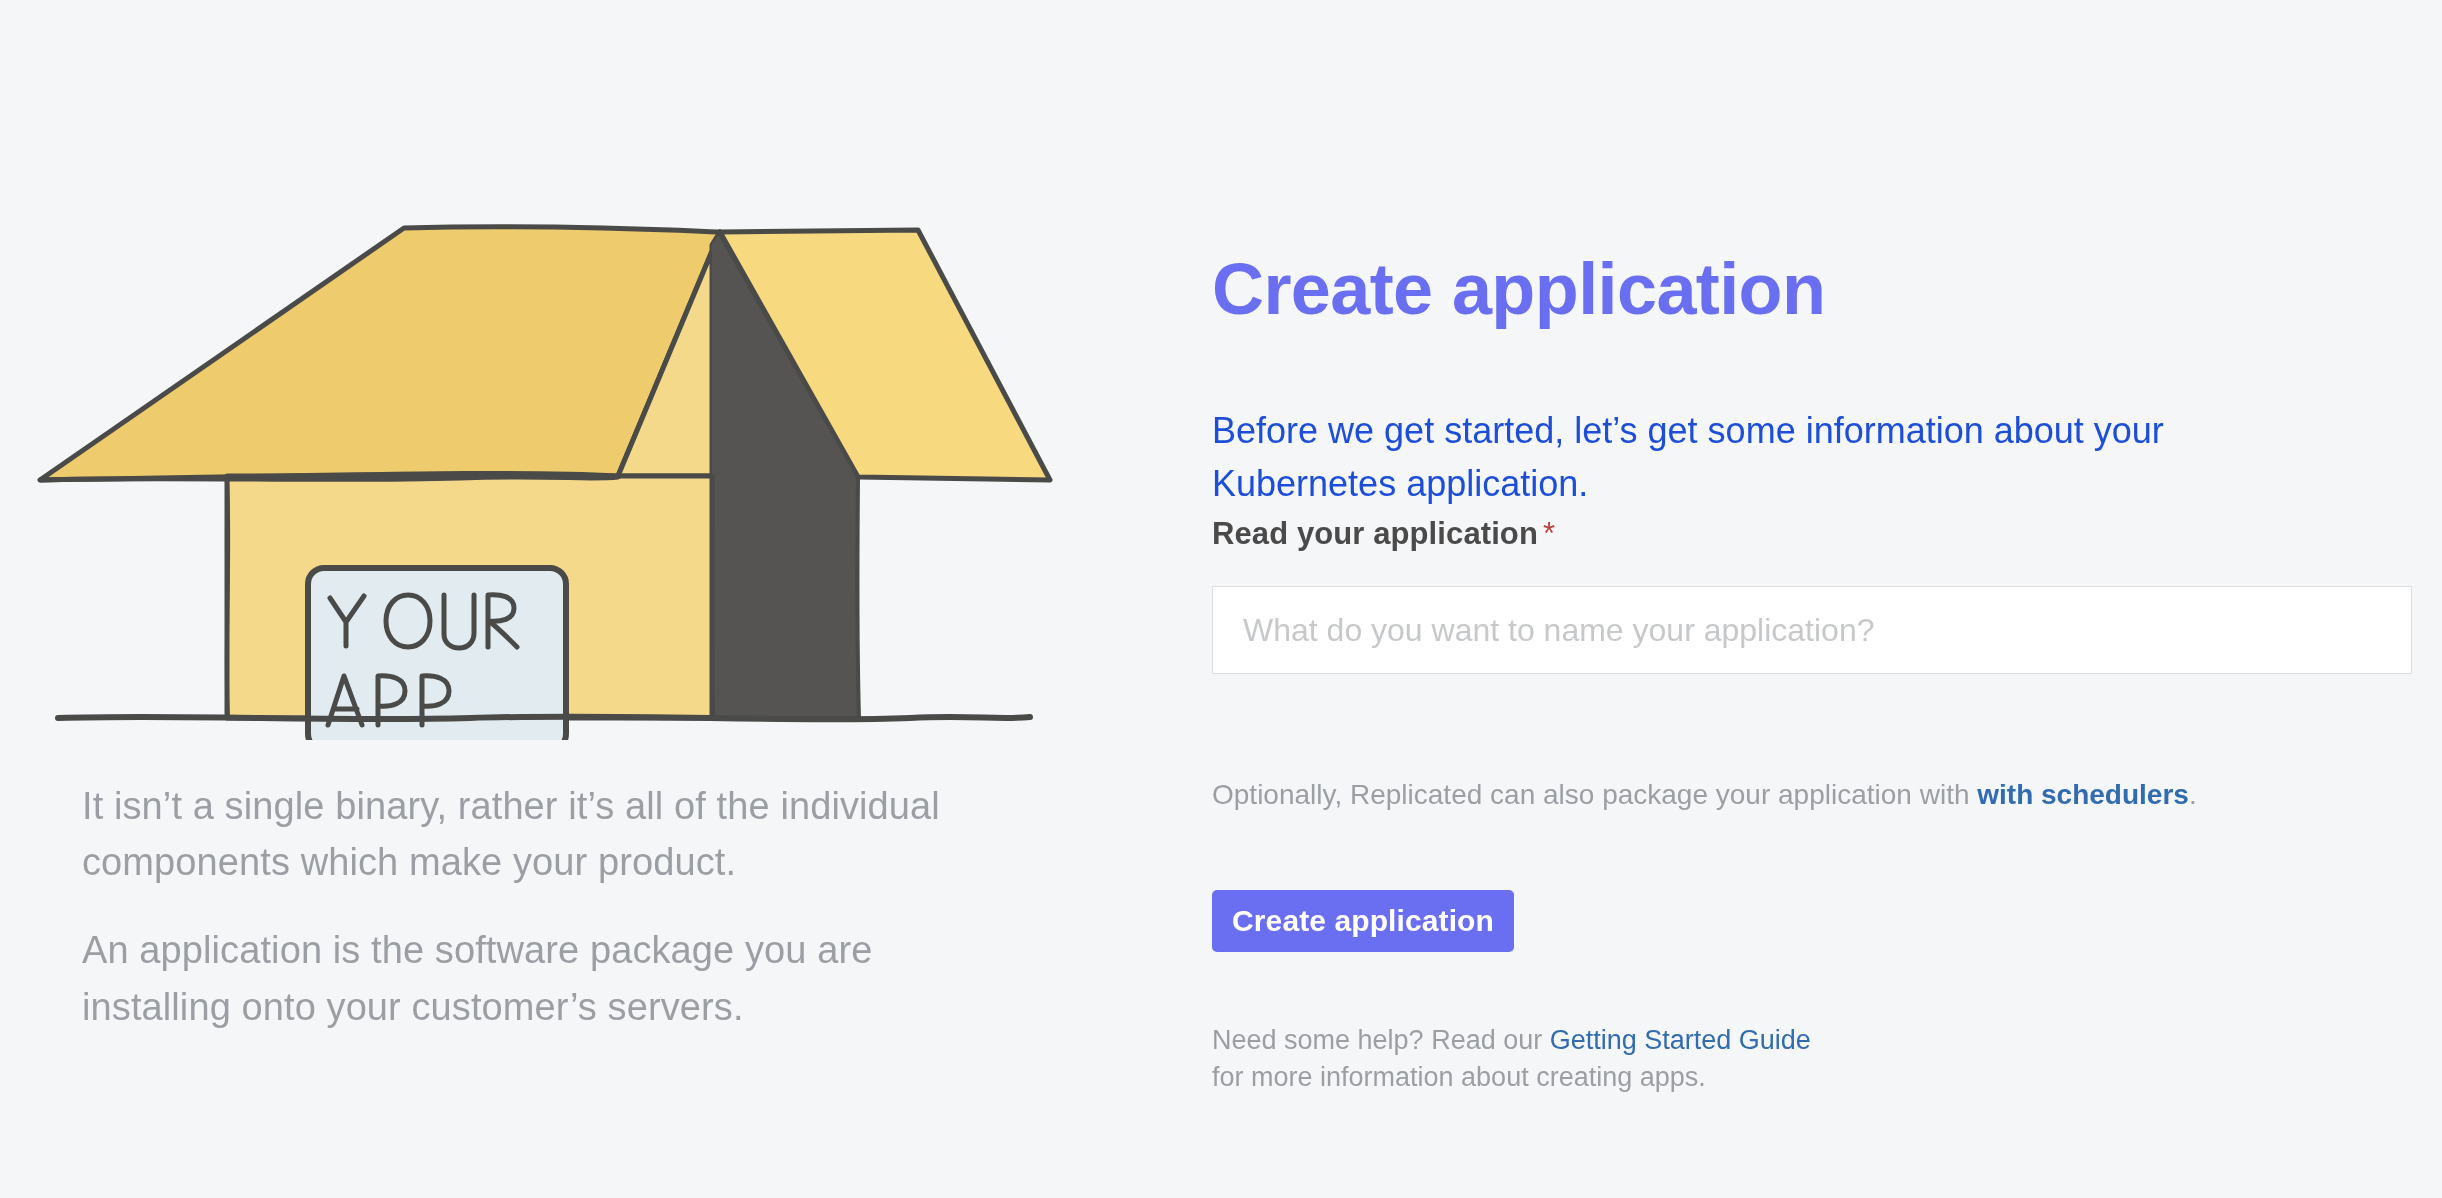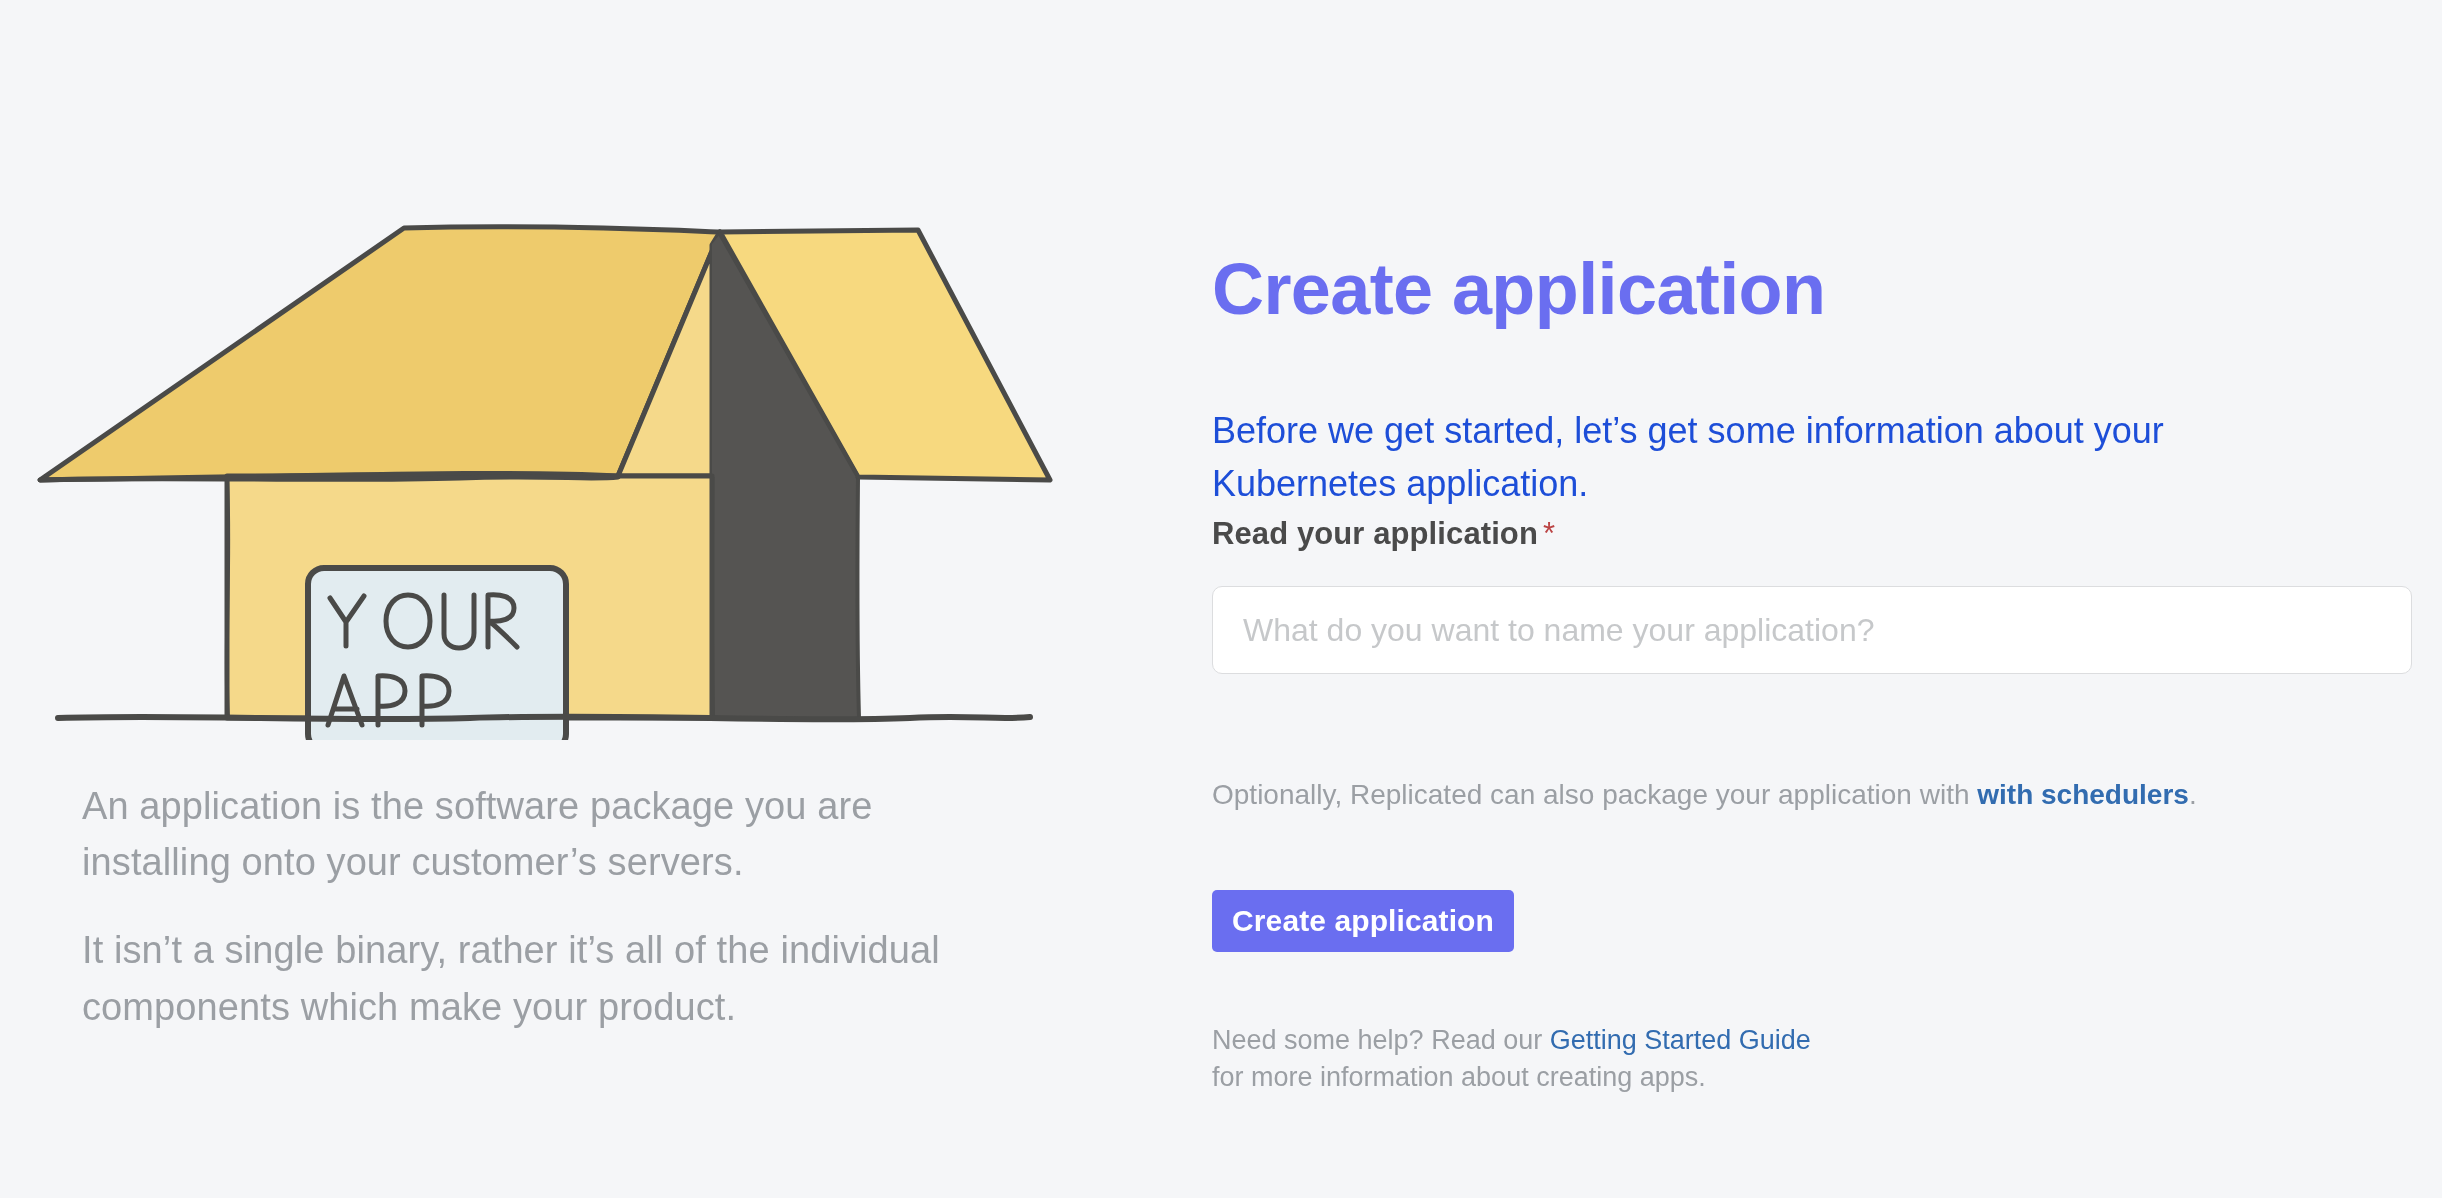--- a/index.html
+++ b/index.html
@@ -106,21 +106,21 @@
 
   .name-input {
     position: absolute;
     left: 0px;
     top: 586px;
     width: 1200px;
     height: 88px;
     box-sizing: border-box;
     background: #ffffff;
     border: 1px solid #dcdddf;
-    border-radius: 10px;
+    border-radius: 0;
     font-family: "Liberation Sans", sans-serif;
     font-size: 32px;
     color: #4a4a4a;
     padding: 0 30px;
     outline: none;
   }
   .name-input::placeholder {
     color: #c6c8ca;
     font-weight: 400;
   }
@@ -223,22 +223,22 @@
           <path d="M298,545 L314,496 L332,545 M304,529 L327,529"></path>
 
           <path d="M348,545 L348,496 C361,495 375,498 375,511 C375,524 361,527 349,526"></path>
 
           <path d="M392,545 L392,496 C405,495 419,498 419,511 C419,524 405,527 393,526"></path>
         </g>
       </svg>
     </div>
 
     <div class="left-text">
+      <p class="left-para">It isn’t a single binary, rather it’s all of the individual components which make your product.</p>
       <p class="left-para">An application is the software package you are installing onto your customer’s servers.</p>
-      <p class="left-para">It isn’t a single binary, rather it’s all of the individual components which make your product.</p>
     </div>
   </div>
 
   <div class="right-col">
 
     <h1 class="page-title">Create application</h1>
 
     <p class="intro-text">Before we get started, let’s get some information about your Kubernetes application.</p>
 
     <div class="field-label">

